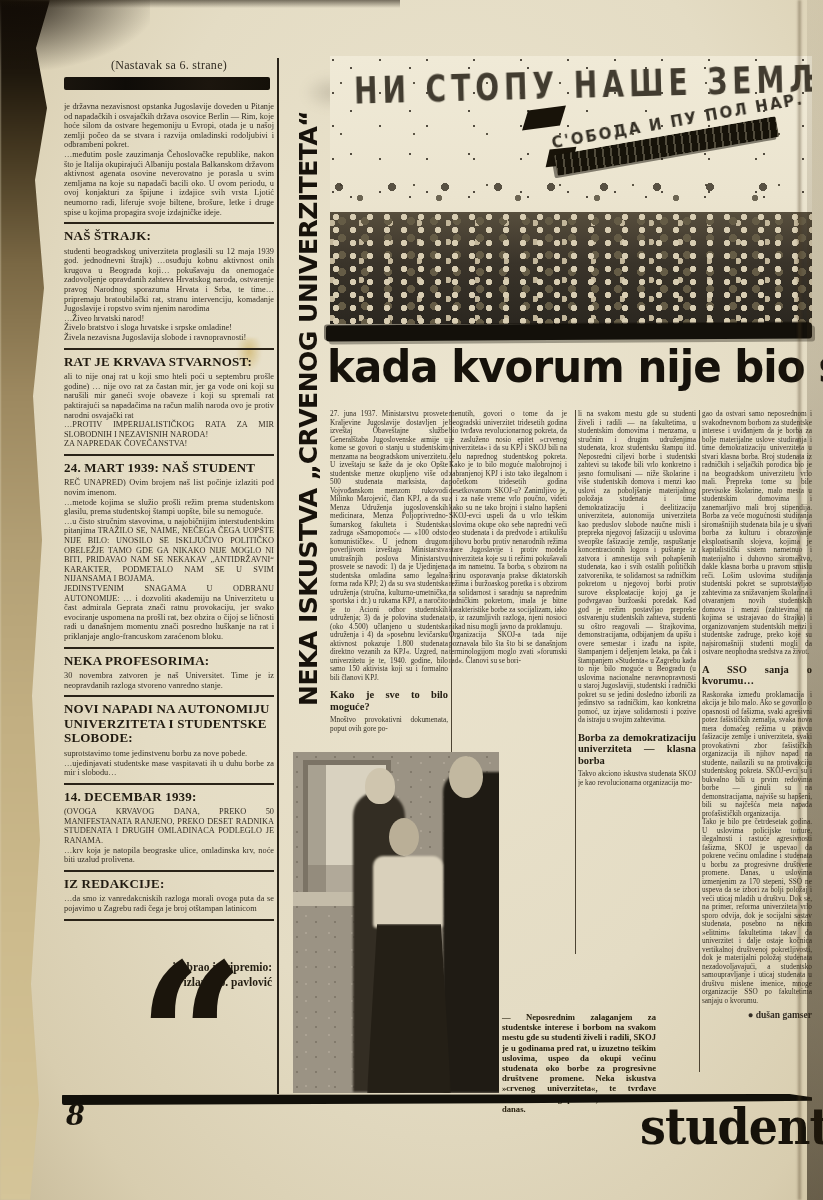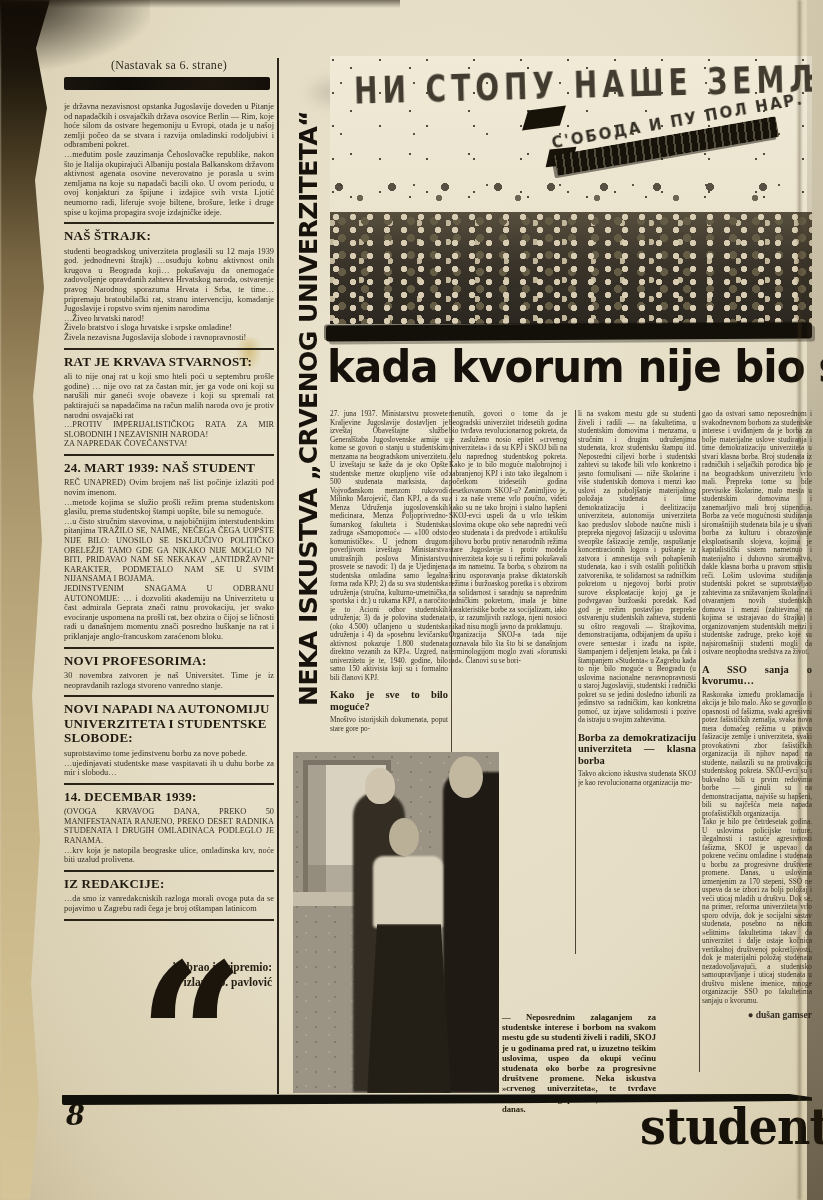--- a/index.html
+++ b/index.html
@@ -153,21 +153,21 @@
 ZA NAPREDAK ČOVEČANSTVA!</div>
     </div>
     <div class="lsec">
       <h3>24. MART 1939: NAŠ STUDENT</h3>
       <div class="lbody">REČ UNAPRED) Ovim brojem naš list počinje izlaziti pod novim imenom.
 …metode kojima se služio prošli režim prema studentskom glasilu, prema studentskoj štampi uopšte, bile su nemoguće.
 …u čisto stručnim stavovima, u najobičnijim interstudentskim pitanjima TRAŽILO SE, NAIME, NEČEGA ČEGA UOPŠTE NIJE BILO: UNOSILO SE ISKLJUČIVO POLITIČKO OBELEŽJE TAMO GDE GA NIKAKO NIJE MOGLO NI BITI, PRIDAVAO NAM SE NEKAKAV „ANTIDRŽAVNI“ KARAKTER, PODMETALO NAM SE U SVIM NIJANSAMA I BOJAMA.
 JEDINSTVENIM SNAGAMA U ODBRANU AUTONOMIJE: … i dozvoliti akademiju na Univerzitetu u čast admirala Geprata znači ratnu provokaciju, jer svako evociranje uspomena na prošli rat, bez obzira o čijoj se ličnosti radi u današnjem momentu znači posredno huškanje na rat i priklanjaje anglo-francuskom zaraćenom bloku.</div>
     </div>
     <div class="lsec">
-      <h3>NOVI PROFESORIMA:</h3>
+      <h3>NEKA PROFESORIMA:</h3>
       <div class="lbody">30 novembra zatvoren je naš Universitet. Time je iz neopravdanih razloga stvoreno vanredno stanje.</div>
     </div>
     <div class="lsec">
       <h3>NOVI NAPADI NA AUTONOMIJU UNIVERZITETA I STUDENTSKE SLOBODE:</h3>
       <div class="lbody">suprotstavimo tome jedinstvenu borbu za nove pobede.
 …ujedinjavati studentske mase vaspitavati ih u duhu borbe za mir i slobodu…</div>
     </div>
     <div class="lsec">
       <h3>14. DECEMBAR 1939:</h3>
       <div class="lbody">(OVOGA KRVAVOG DANA, PREKO 50 MANIFESTANATA RANJENO, PREKO DESET RADNIKA STUDENATA I DRUGIH OMLADINACA PODLEGLO JE RANAMA.
@@ -212,21 +212,21 @@
   <div class="abs main-headline">kada kvorum nije bio samo san</div>
 
   <div class="abs cols">
     <div class="vr vr1"></div>
     <div class="vr vr2"></div>
     <div class="vr vr3"></div>
 
     <div class="col col1">
       <div class="cbody">27. juna 1937. Ministarstvu prosvete Kraljevine Jugoslavije dostavljen je izveštaj Obaveštajne službe Generalštaba Jugoslovenske armije u kome se govori o stanju u studentskim menzama na beogradskom univerzitetu. U izveštaju se kaže da je oko Opšte studentske menze okupljeno više od 500 studenata marksista, da Vojvođanskom menzom rukovodi Milinko Marojević, član KPJ, a da su Menza Udruženja jugoslovenskih medicinara, Menza Poljoprivredno-šumarskog fakulteta i Studentska zadruga »Samopomoć« — »100 odsto komunističke«. U jednom drugom poverljivom izveštaju Ministarstva unutrašnjih poslova Ministarstvu prosvete se navodi: 1) da je Ujedinjena studentska omladina samo legalna forma rada KPJ; 2) da su sva studentska udruženja (stručna, kulturno-umetnička, sportska i dr.) u rukama KPJ, a naročito je to Acioni odbor studentskih udruženja; 3) da je polovina studenata (oko 4.500) učlanjeno u studentska udruženja i 4) da »posebnu levičarsku aktivnost pokazuje 1.800 studenata direktno vezanih za KPJ«. Uzgred, na univerzitetu je te, 1940. godine, bilo samo 150 aktivista koji su i formalno bili članovi KPJ.</div>
       <div class="subhead">Kako je sve to bilo moguće?</div>
-      <div class="cbody">Mnoštvo istorijskih dokumenata, poput stare gore po-</div>
+      <div class="cbody">Mnoštvo provokativni dokumenata, poput ovih gore po-</div>
     </div>
 
     <div class="col col2">
       <div class="cbody">menutih, govori o tome da je beogradski univerzitet tridesetih godina bio tvrđava revolucionarnog pokreta, da je zasluženo nosio epitet »crvenog univerziteta« i da su KPJ i SKOJ bili na čelu naprednog studentskog pokreta. Kako je to bilo moguće malobrojnoj i zabranjenoj KPJ i isto tako ilegalnom i početkom tridesetih godina desetkovanom SKOJ-u? Zanimljivo je, a i za naše vreme vrlo poučno, videti kako su ne tako brojni i stalno hapšeni SKOJ-evci uspeli da u vrlo teškim uslovima okupe oko sebe napredni veći deo studenata i da predvode i artikulišu njihovu borbu protiv nenarodnih režima stare Jugoslavije i protiv modela univerziteta koje su ti režimi pokušavali da im nametnu. Ta borba, s obzirom na širinu osporavanja prakse diktatorskih režima i buržoaskog poretka i s obzirom na solidarnost i saradnju sa naprednim radničkim pokretom, imala je bitne karakteristike borbe za socijalizam, iako to, iz razumljivih razloga, njeni nosioci nikad nisu mogli javno da proklamuju.</div>
       <div class="cbody">Organizacija SKOJ-a tada nije poznavala bilo šta što bi se današnjom terminologijom moglo zvati »forumski rad«. Članovi su se bori-</div>
     </div>
 
     <div class="col col3">
       <div class="cbody">li na svakom mestu gde su studenti živeli i radili — na fakultetima, u studentskim domovima i menzama, u stručnim i drugim udruženjima studenata, kroz studentsku štampu itd. Neposredni ciljevi borbe i studentski zahtevi su takođe bili vrlo konkretno i jasno formulisani — niže školarine i više studentskih domova i menzi kao uslovi za poboljšanje materijalnog položaja studenata i time demokratizaciju i deelitizaciju univerziteta, autonomija univerziteta kao preduslov slobode naučne misli i prepreka njegovoj fašizaciji u uslovima sveopšte fašizacije zemlje, raspuštanje koncentracionih logora i puštanje iz zatvora i amnestija svih pohapšenih studenata, kao i svih ostalih političkih zatvorenika, te solidarnost sa radničkim pokretom u njegovoj borbi protiv surove eksploatacije kojoj ga je podvrgavao buržoaski poredak. Kad god je režim postavljao prepreke ostvarenju studentskih zahteva, studenti su oštro reagovali — štrajkovima, demonstracijama, odbijanjem da upišu i overe semestar i izađu na ispite, štampanjem i deljenjem letaka, pa čak i štampanjem »Studenta« u Zagrebu kada to nije bilo moguće u Beogradu (u uslovima nacionalne neravnopravnosti u staroj Jugoslaviji, studentski i radnički pokret su se jedini dosledno izborili za jedinstvo sa radničkim, kao konkretna pomoć, uz izjave solidarnosti i pozive da istraju u svojim zahtevima.</div>
       <div class="subhead">Borba za demokratizaciju univerziteta — klasna borba</div>

